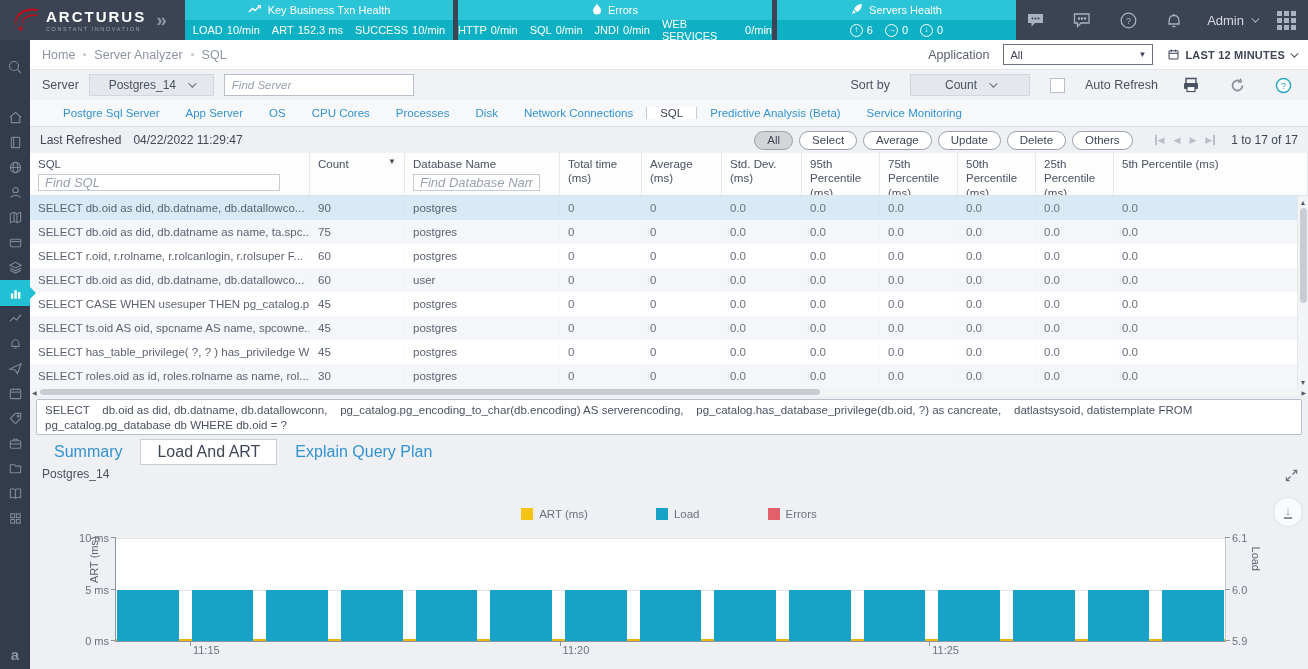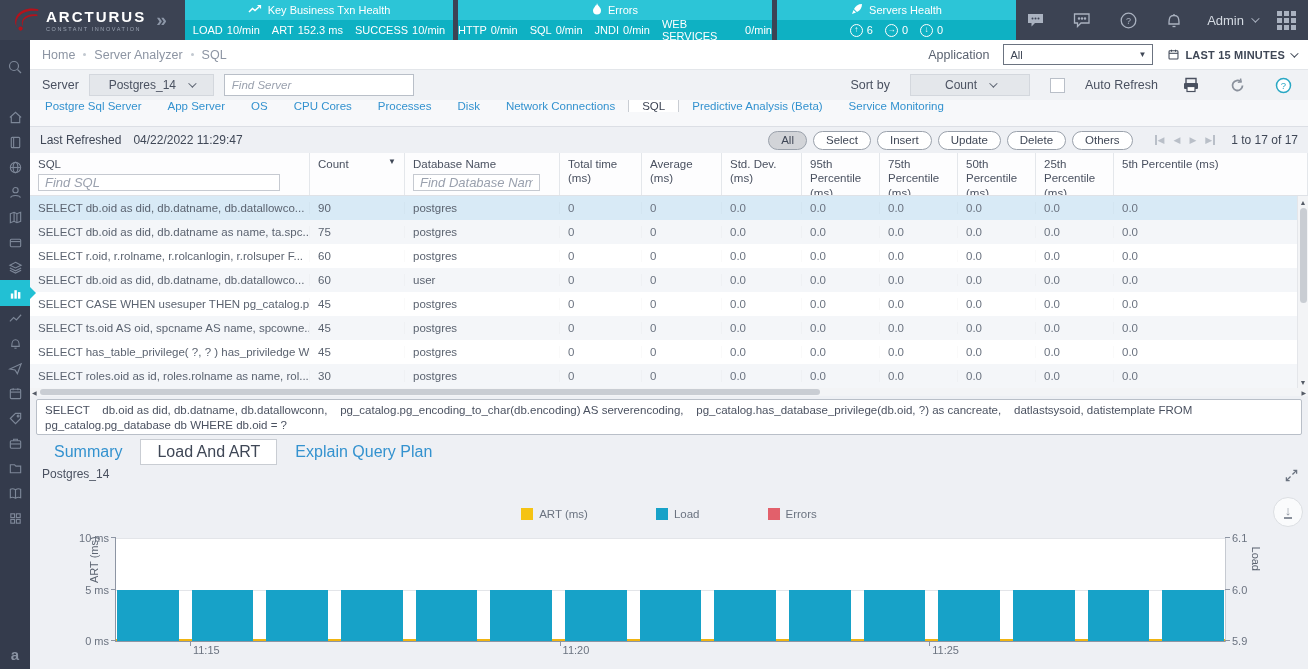--- a/index.html
+++ b/index.html
@@ -65,21 +65,21 @@
         justify-content:center; gap:12px; font-size:12px; color:#4a5160; }
   .dd-server { width:125px; } .dd-sort { width:120px; }
   .txt-input { height:22px; border:1px solid #b9bfc8; background:#fff; font-size:11.5px; padding:0 7px;
                font-family:"Liberation Sans", sans-serif; color:#3f4756; }
   .txt-input::placeholder { font-style:italic; color:#9aa1ae; }
   .server-right { margin-left:auto; display:flex; align-items:center; gap:20px; }
   .checkbox { width:15px; height:15px; border:1px solid #b9bfc8; background:#fff; }
   .tool-btn { display:flex; align-items:center; justify-content:center; width:26px; height:22px; }
 
   .tabs-row { height:27px; background:#f7f8fa; border-bottom:1px solid #dcdfe5; display:flex;
-              align-items:flex-start; padding-left:2px; }
+              align-items:center; padding-left:20px; }
   .tab { display:flex; align-items:center; padding:0 13px; font-size:11.5px; color:#3392cf; cursor:default; }
   .tab.active { background:#fff; color:#3c4353; border-left:1px solid #c9cdd3; border-right:1px solid #c9cdd3; }
 
   .refresh-row { height:26px; background:#eef0f4; display:flex; align-items:center; padding:0 10px; }
   .refresh-label { font-size:12px; color:#3f4756; }
   .refresh-value { font-size:12px; color:#3f4756; margin-left:12px; }
   .refresh-right { margin-left:auto; display:flex; align-items:center; gap:6px; }
   .pill { height:19px; border:1px solid #9aa1ab; border-radius:10px; background:#fff; font-size:11.5px;
           color:#3f4756; padding:0 12px; display:flex; align-items:center; cursor:default; }
   .pill.active { background:#d2d4d8; }
@@ -434,21 +434,21 @@
           <span>All</span>
           <span style="font-size:8px;color:#3f4756;">▼</span>
         </div>
         <div class="time-range">
           <svg class="ic" width="13" height="13" viewBox="0 0 16 16" style="stroke:#3f4756;">
               <rect x="2.5" y="3.5" width="11" height="10" rx="1"></rect>
               <line x1="2.5" y1="6.5" x2="13.5" y2="6.5"></line>
               <line x1="5.5" y1="2" x2="5.5" y2="4.5"></line>
               <line x1="10.5" y1="2" x2="10.5" y2="4.5"></line>
             </svg>
-          <span>LAST 15 MINUTES</span>
+          <span>LAST 12 MINUTES</span>
           <span class="chev" style="border-color:#3f4756;"></span>
         </div>
       </div>
     </div>
 
     <div class="server-row">
       <span class="lbl">Server</span>
       <div class="dd dd-server">
         <span>Postgres_14</span>
         <span class="chev" style="border-color:#5a6270;"></span>
@@ -497,21 +497,21 @@
         <div class="tab">Service Monitoring</div>
       </div>
 
     <div class="refresh-row">
       <span class="refresh-label">Last Refreshed</span>
       <span class="refresh-value">04/22/2022 11:29:47</span>
       <div class="refresh-right">
         <span style="display:flex;gap:6px;">
             <button class="pill active">All</button>
             <button class="pill">Select</button>
-            <button class="pill">Insert</button>
+            <button class="pill">Average</button>
             <button class="pill">Update</button>
             <button class="pill">Delete</button>
             <button class="pill">Others</button>
           </span>
         <span class="pager">
           <span class="pg-end">◀</span>
           <span>◀</span>
           <span>▶</span>
           <span class="pg-end2">▶</span>
         </span>

